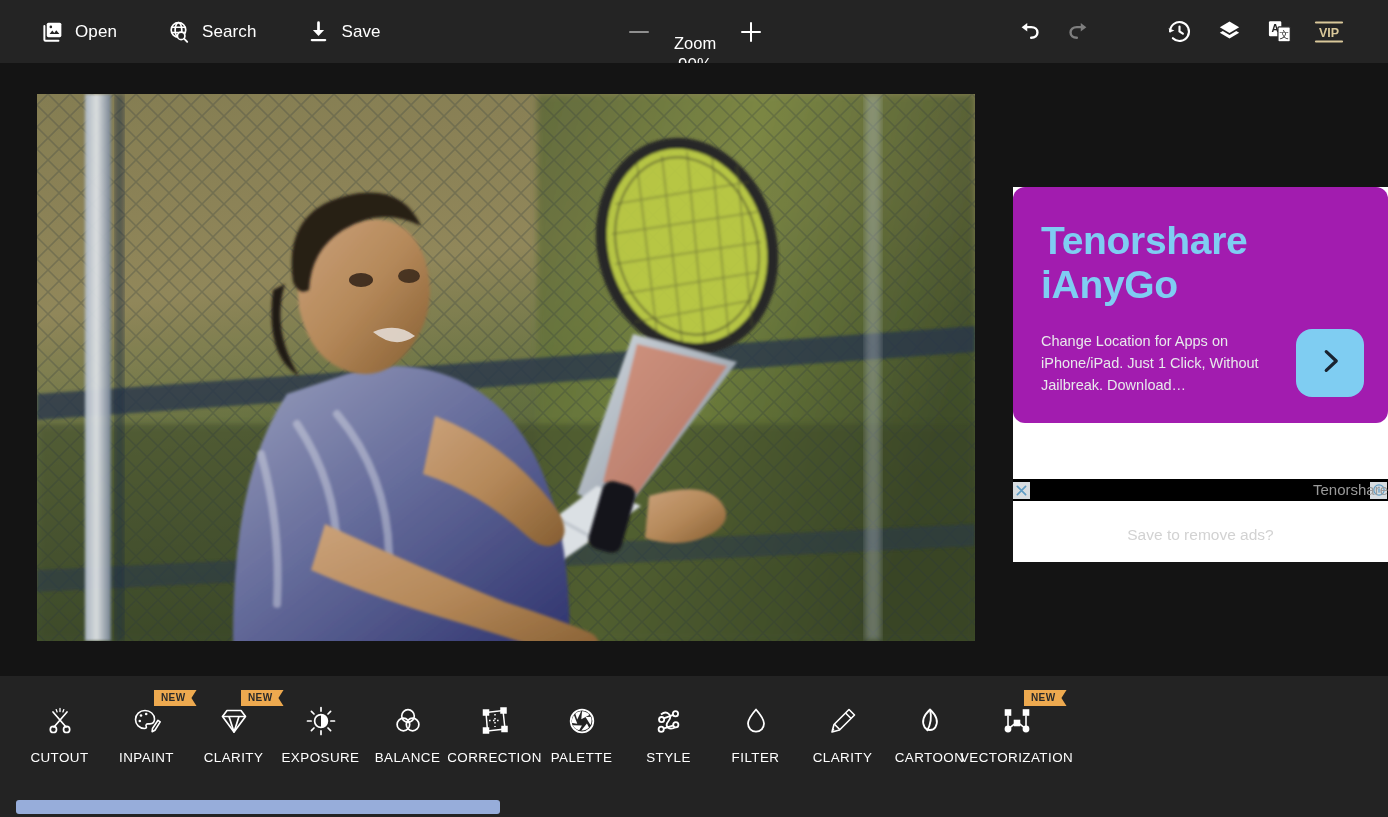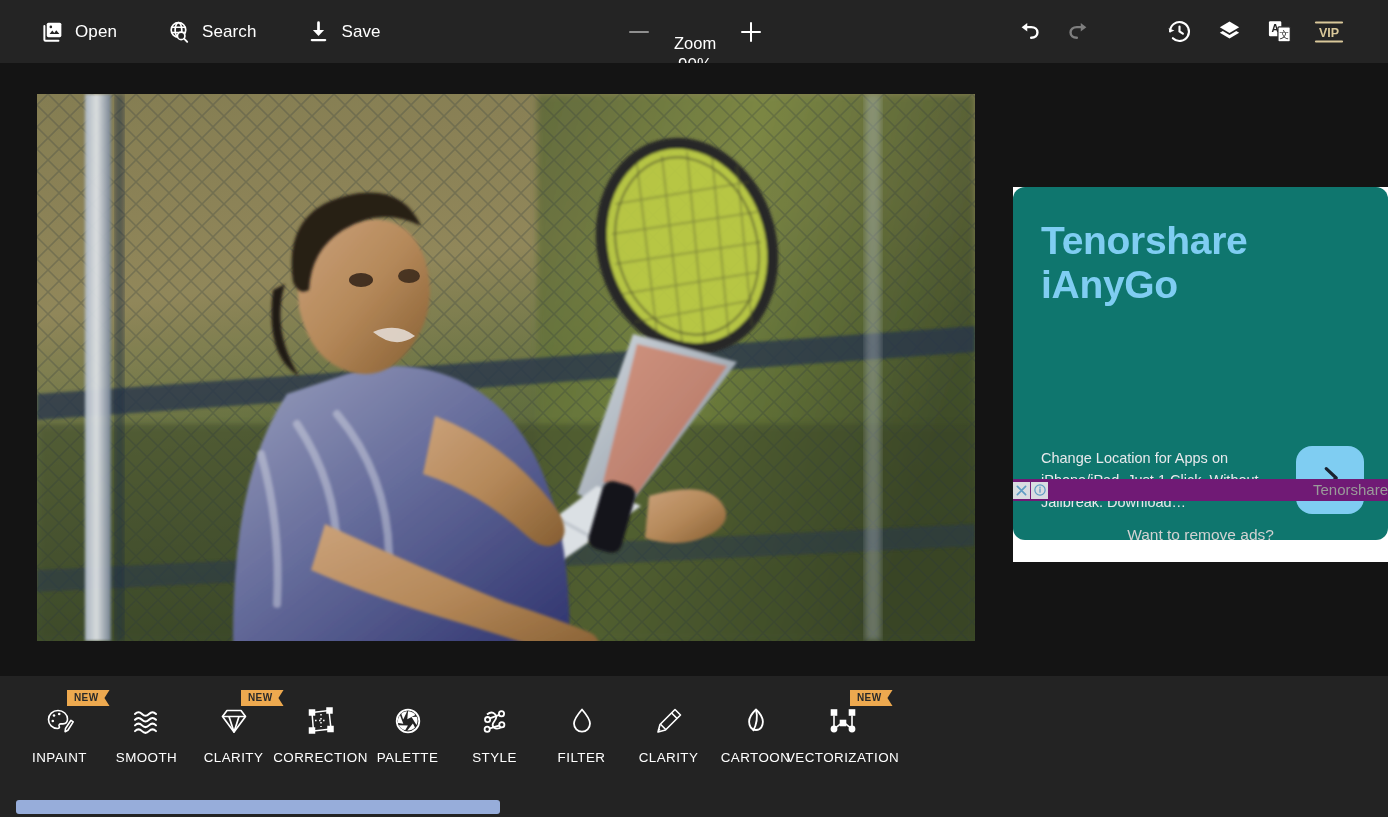--- a/index.html
+++ b/index.html
@@ -64,40 +64,40 @@
   }
   .photo-frame svg { display:block; width:938px; height:547px; }
 
   
   .ad-wrap { position:absolute; left:1013px; top:124px; width:375px; height:376px; }
   .ad-white {
     position:absolute; left:0; top:0; width:375px; height:375px;
     background:#fff;
   }
   .ad-card {
-    position:absolute; left:0px; top:0px; width:375px; height:353px;
-    background:#0f766e; border-radius:12px;
+    position:absolute; left:0px; top:0px; width:375px; height:236px;
+    background:#a21caf; border-radius:12px;
     padding:32px 28px 0 28px;
   }
   .ad-title {
     font-size:39px; font-weight:bold; color:#7fcdf2; line-height:1.12;
     letter-spacing:-0.3px;
   }
   .ad-bottom {
     position:absolute; left:28px; right:24px; bottom:26px;
     display:flex; align-items:center; justify-content:space-between; 
   }
   .ad-desc { font-size:14.5px; color:#e8e9ec; line-height:1.52; max-width:238px; }
   .ad-cta {
     width:68px; height:68px; border-radius:16px; background:#7fcdf2;
     display:flex; align-items:center; justify-content:center; cursor:pointer; flex:none;
   }
   .ad-foot {
     position:absolute; left:0; top:292px; width:375px; height:22px;
-    display:flex; align-items:center; background:#701a75;
+    display:flex; align-items:center; background:#000000;justify-content:space-between;
   }
   .ad-x, .ad-i {
     width:17px; height:17px; display:flex; align-items:center; justify-content:center;
     background:#d8dde1; cursor:pointer; margin-right:1px;
   }
   .ad-adv {
     position:absolute; right:0; top:0; font-size:15px; color:#9a9a9a;
     line-height:22px; white-space:nowrap;
   }
   .remove-ads {
@@ -379,67 +379,87 @@
         <div class="ad-i">
           <svg width="12" height="12" viewBox="0 0 14 14">
             <circle cx="7" cy="7" r="6" fill="none" stroke="#5e9cc4" stroke-width="1.4"></circle>
             <path d="M7 5.6v4" stroke="#5e9cc4" stroke-width="1.5" stroke-linecap="round"></path>
             <circle cx="7" cy="3.7" r="0.9" fill="#5e9cc4"></circle>
           </svg>
         </div>
         <div class="ad-adv">Tenorshare</div>
       </div>
 
-      <div class="remove-ads">Want to remove ads?</div>
+      <div class="remove-ads">Save to remove ads?</div>
     </div>
   </div>
 
   <div class="bottombar">
     <div class="tools">
 
+      <div class="tool">
+        <span class="ticon">
+          <svg width="32" height="32" viewBox="0 0 32 32" fill="none" stroke="#fff" stroke-width="1.7" stroke-linecap="round">
+            <path d="M9 7l13 15M23 7L10 22"></path>
+            <circle cx="9.4" cy="24.4" r="3.1"></circle>
+              <circle cx="22.6" cy="24.4" r="3.1"></circle>
+            <path d="M16 3.5v3M12.2 4.6l.9 2.3M19.8 4.6l-.9 2.3" stroke-width="1.3"></path>
+          </svg>
+        </span>
+        <span class="tlabel">CUTOUT</span>
+      </div>
 
       <div class="tool">
         <span class="badge-new">NEW</span>
         <span class="ticon">
           <svg width="32" height="32" viewBox="0 0 32 32" fill="none" stroke="#fff" stroke-width="1.6">
             <path d="M14 5.5c-5.3 0-9.5 4-9.5 9s4 9 9 9c1.8 0 2.3-1.2 1.7-2.2-.7-1.2.2-2.4 1.6-2.4h2.1c3.1 0 4.6-2.2 4.6-4.8 0-4.8-4.2-8.6-9.5-8.6z"></path>
             <circle cx="10" cy="10.5" r="1.3" fill="#fff" stroke="none"></circle>
             <circle cx="15.2" cy="9" r="1.3" fill="#fff" stroke="none"></circle>
             <circle cx="8.8" cy="16" r="1.3" fill="#fff" stroke="none"></circle>
             <path d="M21.5 23.5l5.5-8.2 2.2 1.6-5.3 8.3-2.8 1.5z" stroke-linejoin="round"></path>
           </svg>
         </span>
         <span class="tlabel">INPAINT</span>
       </div>
 
-      <div class="tool">
-        <span class="ticon">
-          <svg width="32" height="32" viewBox="0 0 32 32" fill="none" stroke="#fff" stroke-width="2" stroke-linecap="round">
-            <path d="M4 9c2.4-2.4 4.6-2.4 7 0s4.6 2.4 7 0 4.6-2.4 7 0"></path>
-            <path d="M4 14.7c2.4-2.4 4.6-2.4 7 0s4.6 2.4 7 0 4.6-2.4 7 0"></path>
-            <path d="M4 20.4c2.4-2.4 4.6-2.4 7 0s4.6 2.4 7 0 4.6-2.4 7 0"></path>
-            <path d="M4 26.1c2.4-2.4 4.6-2.4 7 0s4.6 2.4 7 0 4.6-2.4 7 0"></path>
-          </svg>
-        </span>
-        <span class="tlabel">SMOOTH</span>
-      </div>
 
       <div class="tool">
         <span class="badge-new">NEW</span>
         <span class="ticon">
           <svg width="32" height="32" viewBox="0 0 32 32" fill="none" stroke="#fff" stroke-width="1.7" stroke-linejoin="round">
             <path d="M4.5 11.5h23L16 27z"></path>
             <path d="M4.5 11.5L9 5.5h14l4.5 6"></path>
             <path d="M11 11.5L16 27l5-15.5"></path>
           </svg>
         </span>
         <span class="tlabel">CLARITY</span>
       </div>
 
-
+      <div class="tool">
+        <span class="ticon">
+          <svg width="32" height="32" viewBox="0 0 32 32" fill="none" stroke="#fff" stroke-width="1.7" stroke-linecap="round">
+            <circle cx="16" cy="16" r="6.4"></circle>
+            <path d="M16 9.6a6.4 6.4 0 0 1 0 12.8z" fill="#fff" stroke="none"></path>
+            <path d="M16 2.5v3.6M16 25.9v3.6M2.5 16h3.6M25.9 16h3.6M6.4 6.4l2.6 2.6M23 23l2.6 2.6M25.6 6.4L23 9M9 23l-2.6 2.6"></path>
+          </svg>
+        </span>
+        <span class="tlabel">EXPOSURE</span>
+      </div>
+
+      <div class="tool">
+        <span class="ticon">
+          <svg width="32" height="32" viewBox="0 0 32 32" fill="none" stroke="#fff" stroke-width="1.7">
+            <circle cx="16" cy="11" r="6.3"></circle>
+            <circle cx="11.4" cy="19.5" r="6.3"></circle>
+            <circle cx="20.6" cy="19.5" r="6.3"></circle>
+          </svg>
+        </span>
+        <span class="tlabel">BALANCE</span>
+      </div>
 
       <div class="tool">
         <span class="ticon">
           <svg width="32" height="32" viewBox="0 0 32 32" fill="none" stroke="#fff" stroke-width="1.5">
             <path d="M7 7.5L24 5.5 26 24 8.5 26z"></path>
             <rect x="4.5" y="5" width="5" height="5" fill="#fff"></rect>
             <rect x="22" y="3" width="5" height="5" fill="#fff"></rect>
             <rect x="4.5" y="23" width="5" height="5" fill="#fff"></rect>
             <rect x="23" y="21.5" width="5" height="5" fill="#fff"></rect>
             <g stroke-dasharray="1.6 2.4">

